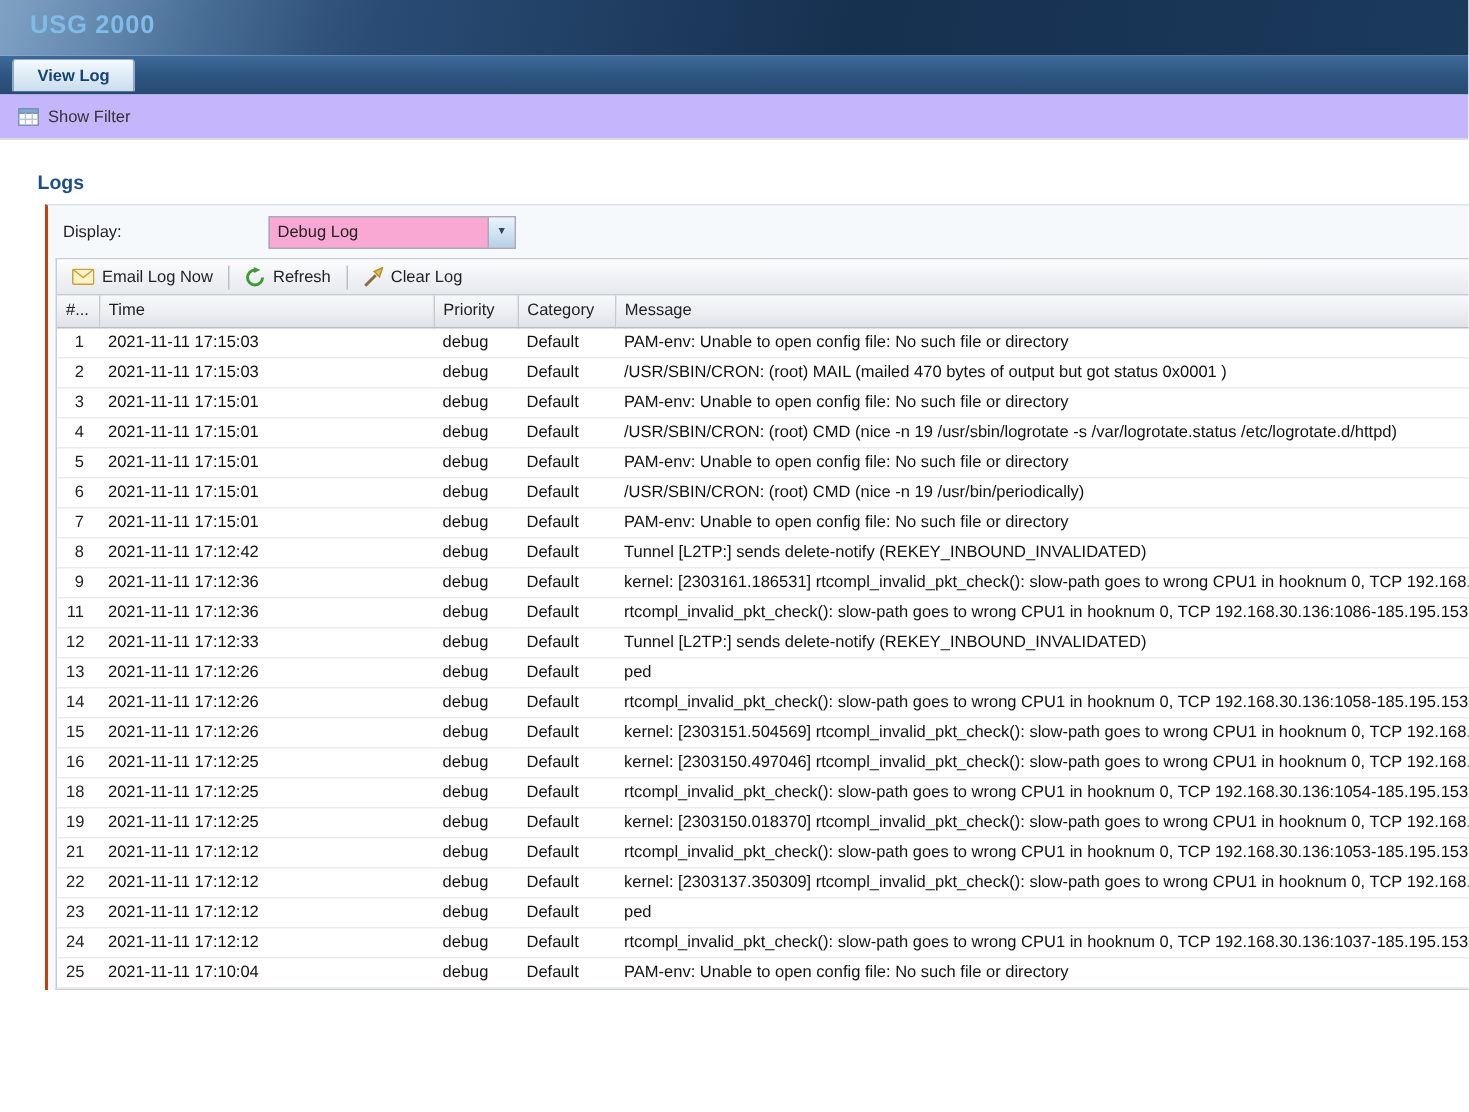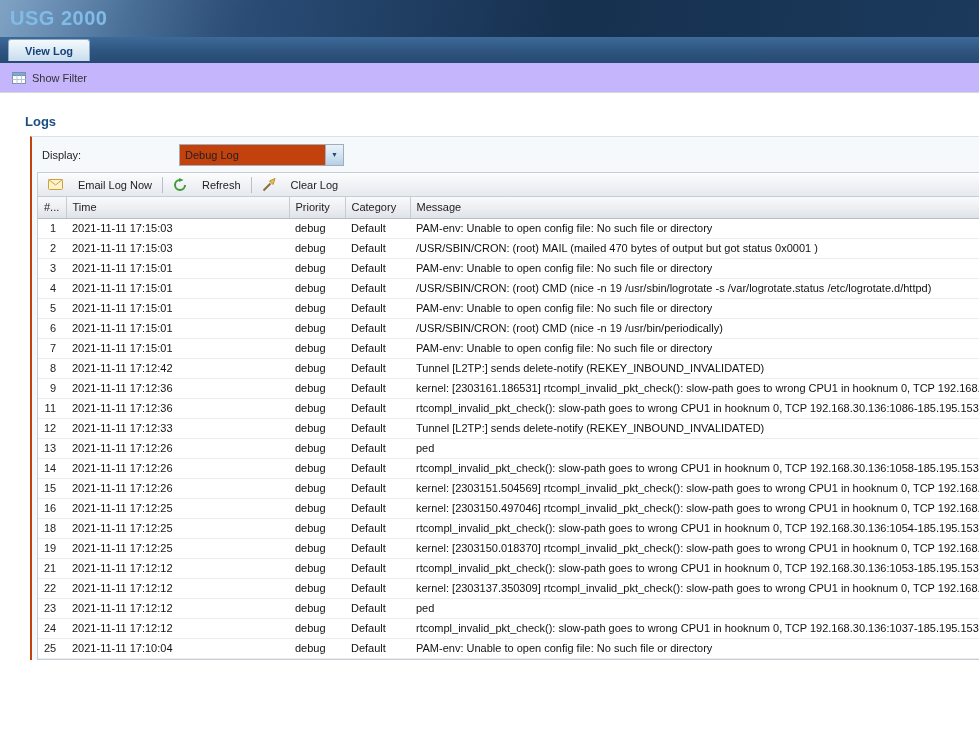--- a/index.html
+++ b/index.html
@@ -11,22 +11,22 @@
   }
 
   
   .banner {
     height:37px; position:relative;
     background:
       linear-gradient(115deg, rgba(255,255,255,0.28) 0%, rgba(255,255,255,0.08) 14%, rgba(255,255,255,0) 26%),
       linear-gradient(100deg, #4f7fae 0%, #2c4f79 22%, #16304f 58%, #1b3a5c 100%);
   }
   .banner-title {
-    display:inline-block; padding:7px 0 0 10px;
-    color:#7fbde8; font-size:20px; font-weight:bold; letter-spacing:0.5px;
+    display:inline-block; padding:7px 0 0 20px;
+    color:#7fbde8; font-size:17px; font-weight:bold; letter-spacing:0.5px;
   }
 
   
   .tabbar {
     height:26px; padding-left:8px;
     background:linear-gradient(180deg,#3d6a99 0%,#2e5480 55%,#264a72 100%);
     display:flex; align-items:center;
   }
   .tab {
     height:22px; padding:0 16px;
@@ -54,21 +54,21 @@
     margin-left:30px; width:954px;
     border-top:1px solid #d9e2ea;
     border-left:2px solid #c2410c;
     background:#f6f9fc;
   }
 
   .display-row { height:35px; display:flex; align-items:center; padding-left:10px; }
   .display-label { width:137px; color:#222; }
 
   .combo {
-    width:165px; height:22px; background:#c2410c;
+    width:165px; height:22px; background:#f9a8d4;
     border:1px solid #a5acb5; display:flex; align-items:stretch; cursor:pointer;
   }
   .combo-text { flex:1; display:flex; align-items:center; padding-left:5px; overflow:hidden; white-space:nowrap; }
   .combo-btn {
     width:18px; border-left:1px solid #a5acb5;
     background:linear-gradient(180deg,#eaf3fb 0%,#cfe2f2 55%,#b4cfe7 100%);
     display:flex; align-items:center; justify-content:center;
     font-size:7px; color:#2a4a68;
   }
 
@@ -77,21 +77,21 @@
     margin-left:5px; width:949px; background:#fff;
     border:1px solid #c7cdd4; border-right:none;
   }
   .grid-toolbar {
     height:24px; padding-left:5px;
     background:linear-gradient(180deg,#fdfdfe 0%,#eef0f4 60%,#e6e9ee 100%);
     border-bottom:1px solid #c7cdd4;
     display:flex; align-items:center; gap:3px;
   }
   .tb-btn {
-    display:flex; align-items:center; gap:15px;
+    display:flex; align-items:center; gap:5px;
     background:transparent; border:none; padding:2px 5px;
     font-family:inherit; font-size:11px; color:#222; cursor:pointer;
   }
   .tb-sep { width:1px; height:16px; background:#b9bfc7; margin:0 2px; }
 
   table { border-collapse:collapse; width:100%; table-layout:fixed; font-size:11px; }
   thead th {
     height:21px; padding:0 6px;
     background:linear-gradient(180deg,#f8f9fb 0%,#edeff3 50%,#dfe2e8 100%);
     border-right:1px solid #c6cad1; border-bottom:1px solid #b8bdc5;

